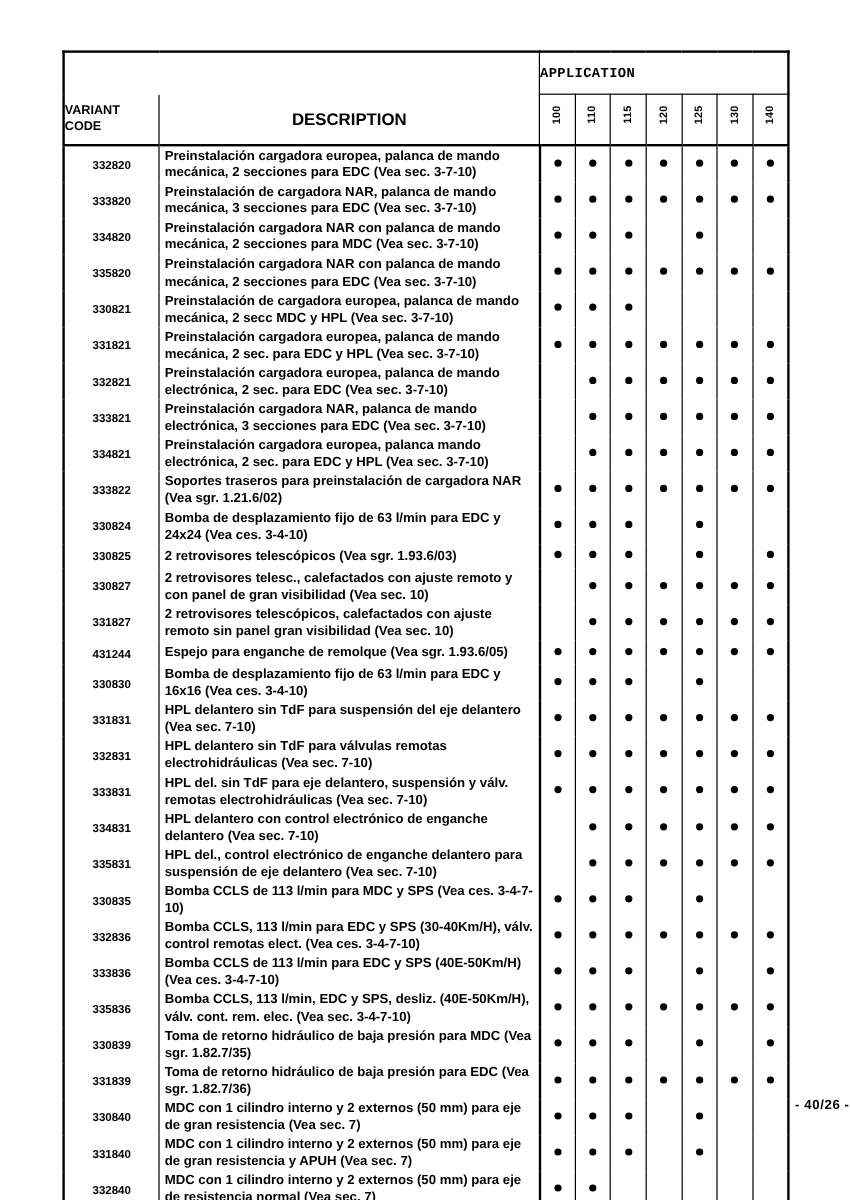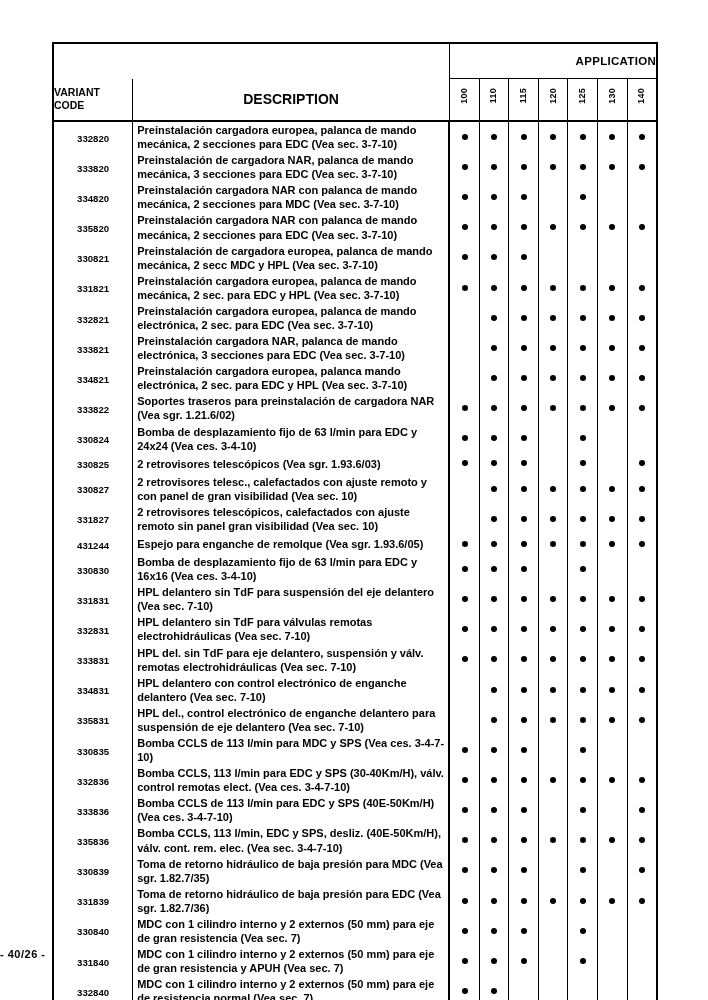--- a/index.html
+++ b/index.html
@@ -36,24 +36,25 @@
   }
   table.spec td, table.spec th {
     border: 1px solid #000;
     padding: 0;
     vertical-align: middle;
   }
 
   
   .hdr-app {
     height: 34px;
-    text-align: right;
+    text-align: left;
     font-size: 11.5px;
     font-weight: bold;
     letter-spacing: .3px;
+    font-family: Liberation Mono, monospace;
   }
   .hdr-blank {
     border: none !important;
   }
   .hdr-variant {
     font-size: 10.5px;
     font-weight: bold;
     line-height: 1.25;
     border-top: none !important;
   }
@@ -129,23 +130,23 @@
 
   tbody tr:first-child .c-code,
   tbody tr:first-child .c-desc,
   tbody tr:first-child .c-dot {
     border-top: 2px solid #000 !important;
   }
 
   .footer {
     position: absolute;
     left: 0;
-    top: 948px;
+    top: 915px;
     width: 708px;
-    text-align: left;
+    text-align: right;
     font-size: 11px;
     font-weight: bold;
     letter-spacing: .5px;
   }
 </style>
 </head>
 <body>
 
 <div class="page">
 

